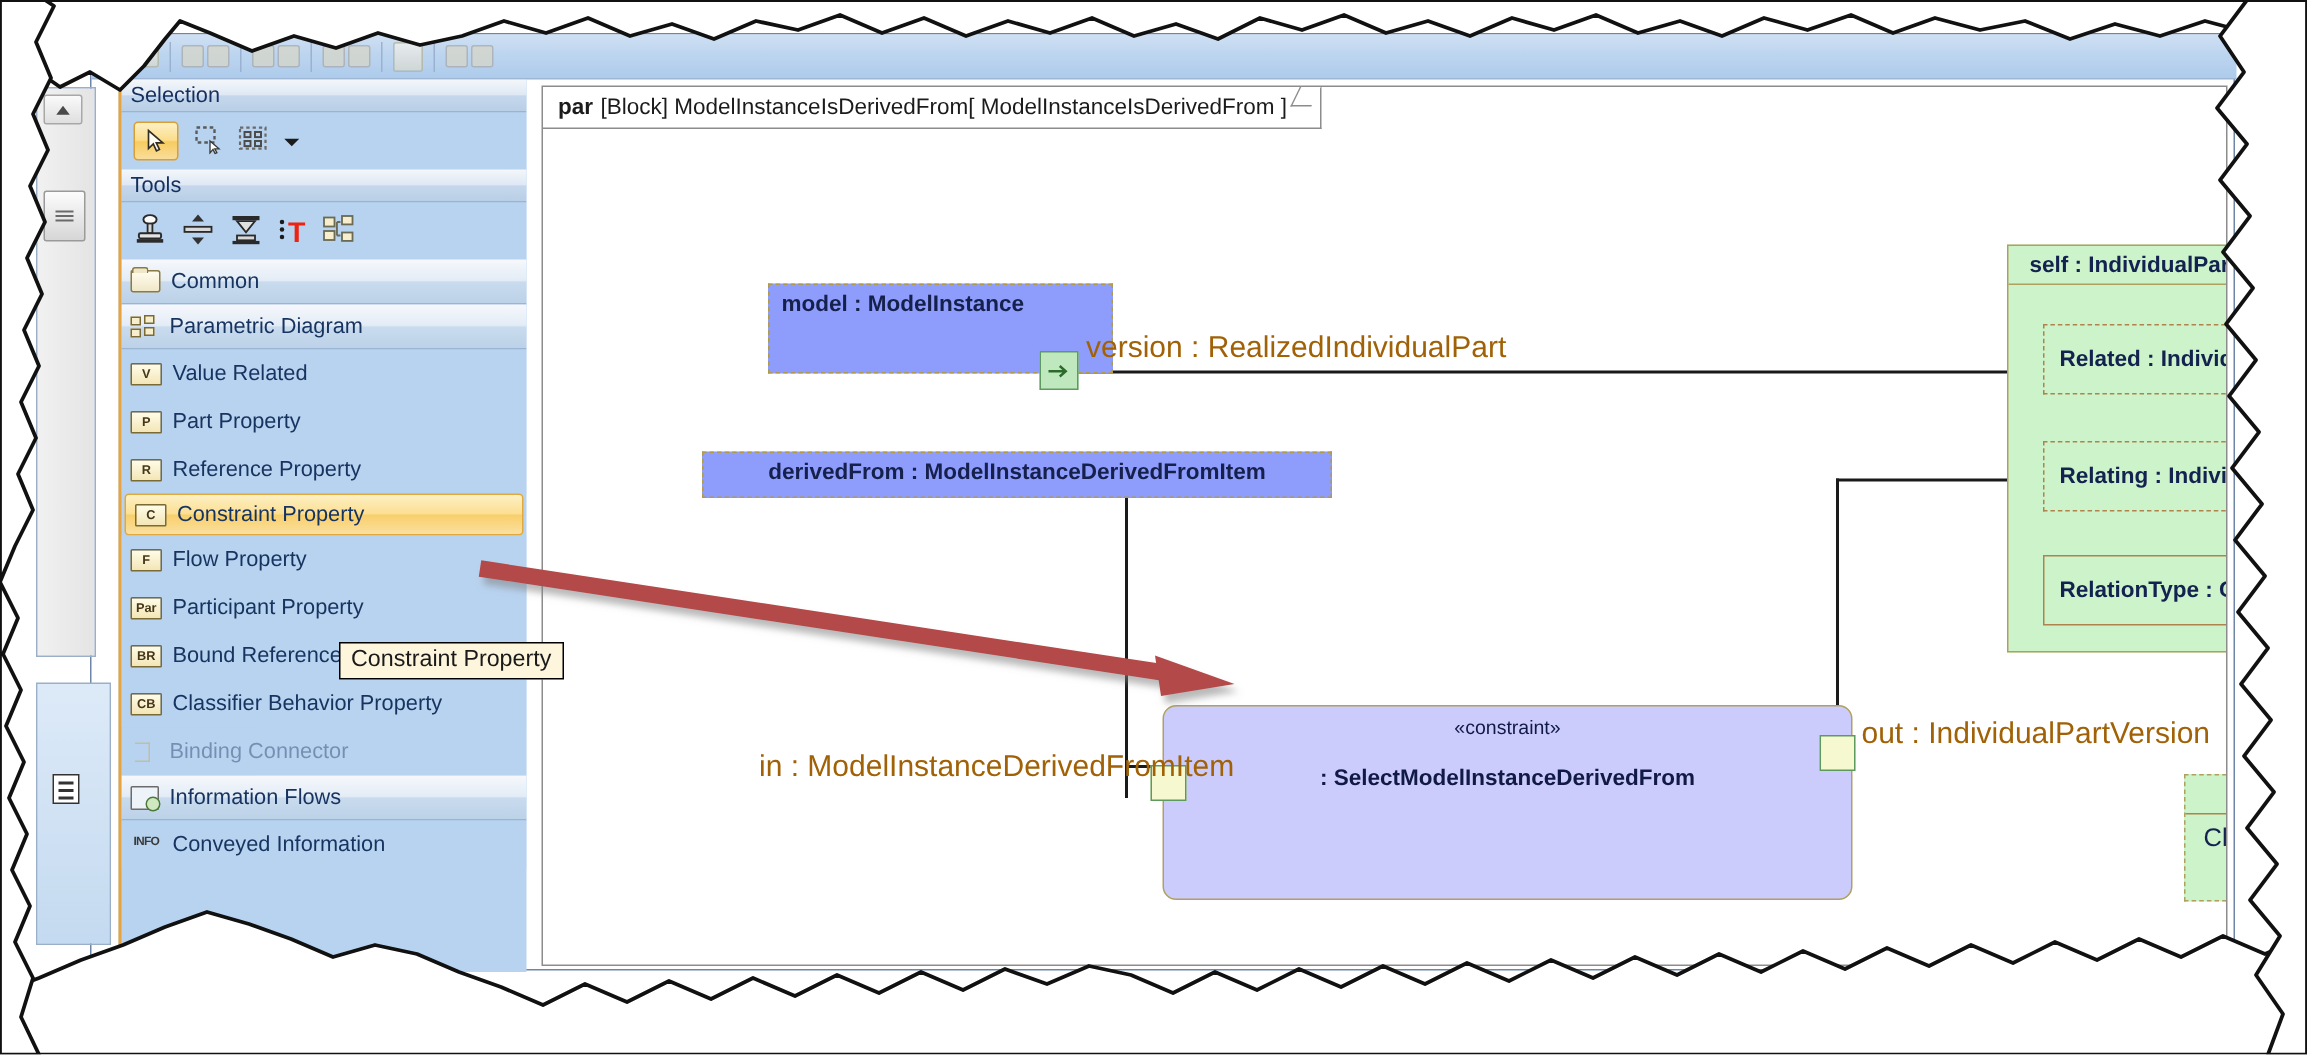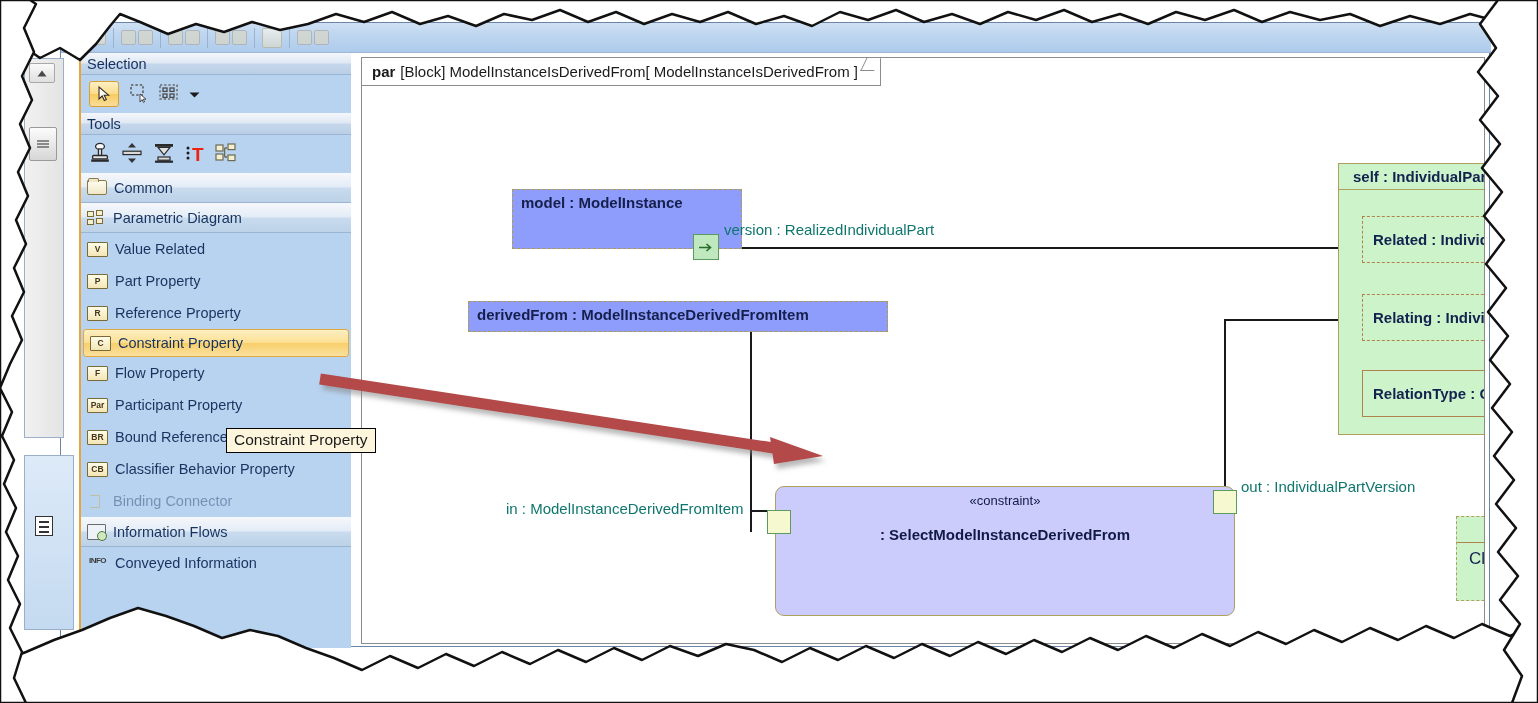--- a/index.html
+++ b/index.html
@@ -259,22 +259,22 @@
   .port {
     position: absolute;
     border: 1px solid #5d9a5d;
     background: #f6f8cf;
   }
   .port.green { background: #bfe8bf; display:flex;align-items:center;justify-content:center; }
 
   .conn { position: absolute; background: #1a1a1a; }
   .lbl {
     position: absolute;
-    font-size: 15px;
-    color: #0f766e;
+    font-size: 20px;
+    color: #a16207;
     white-space: nowrap;
   }
 
   
   #tooltip {
     position: absolute;
     background: #fdf6dd;
     border: 1px solid #000000;
     padding: 2px 7px 3px 7px;
     font-size: 15.5px;
@@ -507,33 +507,33 @@
       <div class="conn" style="left:388px; top:274px; width:1.6px; height:200px;"></div>
       <div class="conn" style="left:388px; top:452px; width:36px; height:1.6px;"></div>
 
       <div class="conn" style="left:862px; top:261px; width:1.6px; height:185px;"></div>
       <div class="conn" style="left:862px; top:261px; width:292px; height:1.6px;"></div>
 
       <div class="part-block" style="left:118px; top:131px; width:230px; height:60px;margin-left:32px;">
         <span>model : ModelInstance</span>
       </div>
 
-      <div class="part-block" style="left:106px; top:243px; width:420px; height:31px;">
+      <div class="part-block" style="left:106px; top:243px; width:420px; height:31px;text-align:center;">
         <span>derivedFrom : ModelInstanceDerivedFromItem</span>
       </div>
 
       <div class="port green" style="left:331px; top:176px; width:26px; height:26px;">
         <svg width="16" height="11" viewBox="0 0 16 11">
           <path d="M1 5.5 H12 M8.5 2 L12.5 5.5 L8.5 9" stroke="#2b6b2b" stroke-width="1.6" fill="none"></path>
         </svg>
       </div>
 
       <div class="lbl" style="left:362px; top:163px;">version : RealizedIndividualPart</div>
 
-      <div class="constraint-block" style="left:413px; top:428px; width:460px; height:130px;">
+      <div class="constraint-block" style="left:413px; top:412px; width:460px; height:130px;">
         <div class="stereo">«constraint»</div>
         <div class="cname">: SelectModelInstanceDerivedFrom</div>
       </div>
 
       <div class="port" style="left:405px; top:452px; width:24px; height:24px;"></div>
       <div class="lbl" style="left:144px; top:442px;">in : ModelInstanceDerivedFromItem</div>
 
       <div class="port" style="left:851px; top:432px; width:24px; height:24px;"></div>
       <div class="lbl" style="left:879px; top:420px;">out : IndividualPartVersion</div>
 

